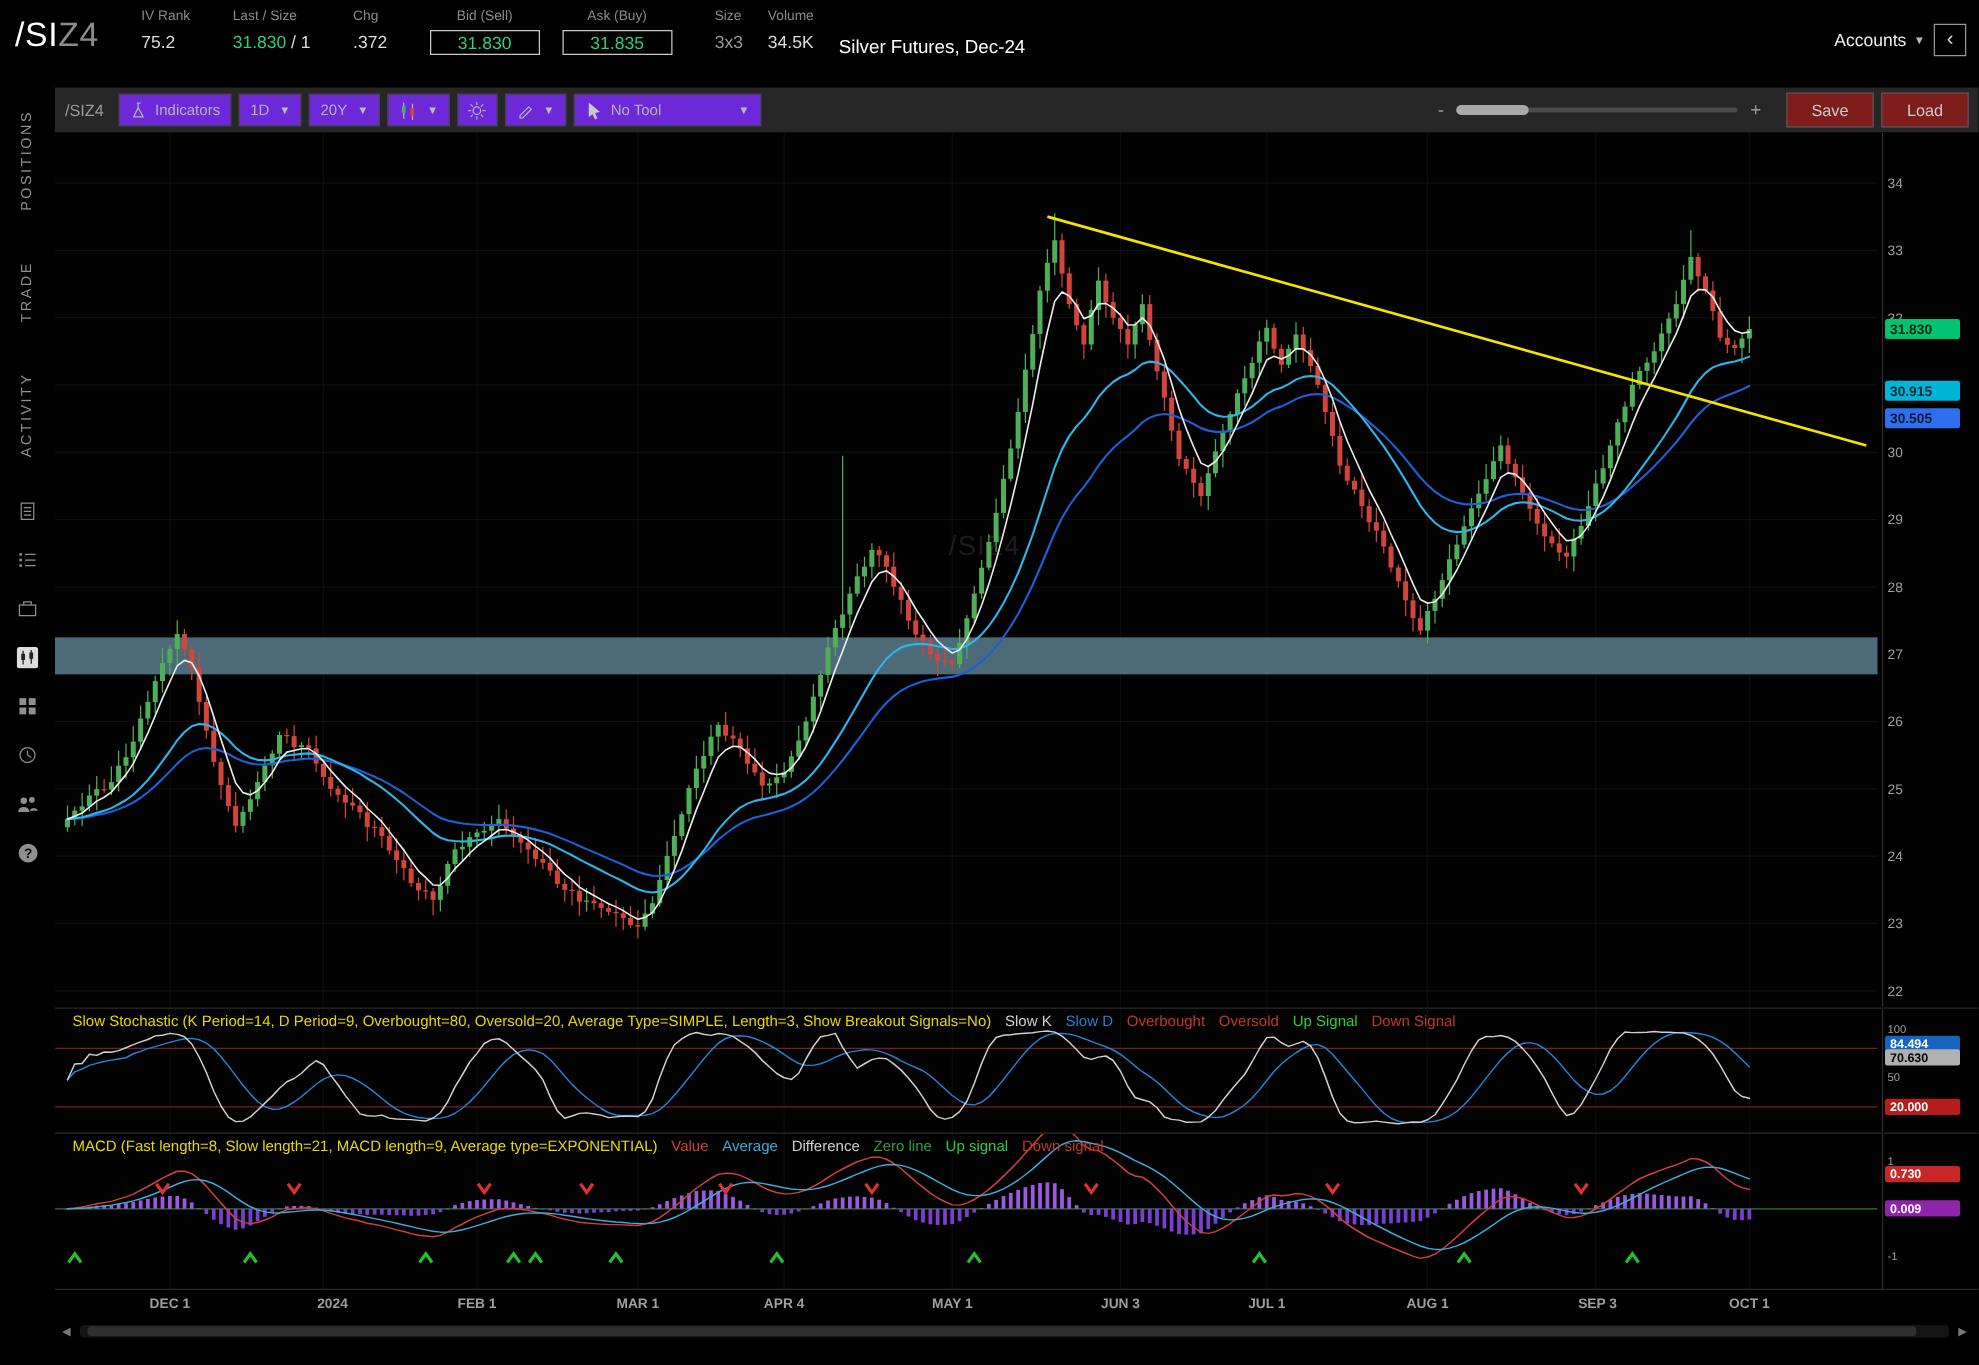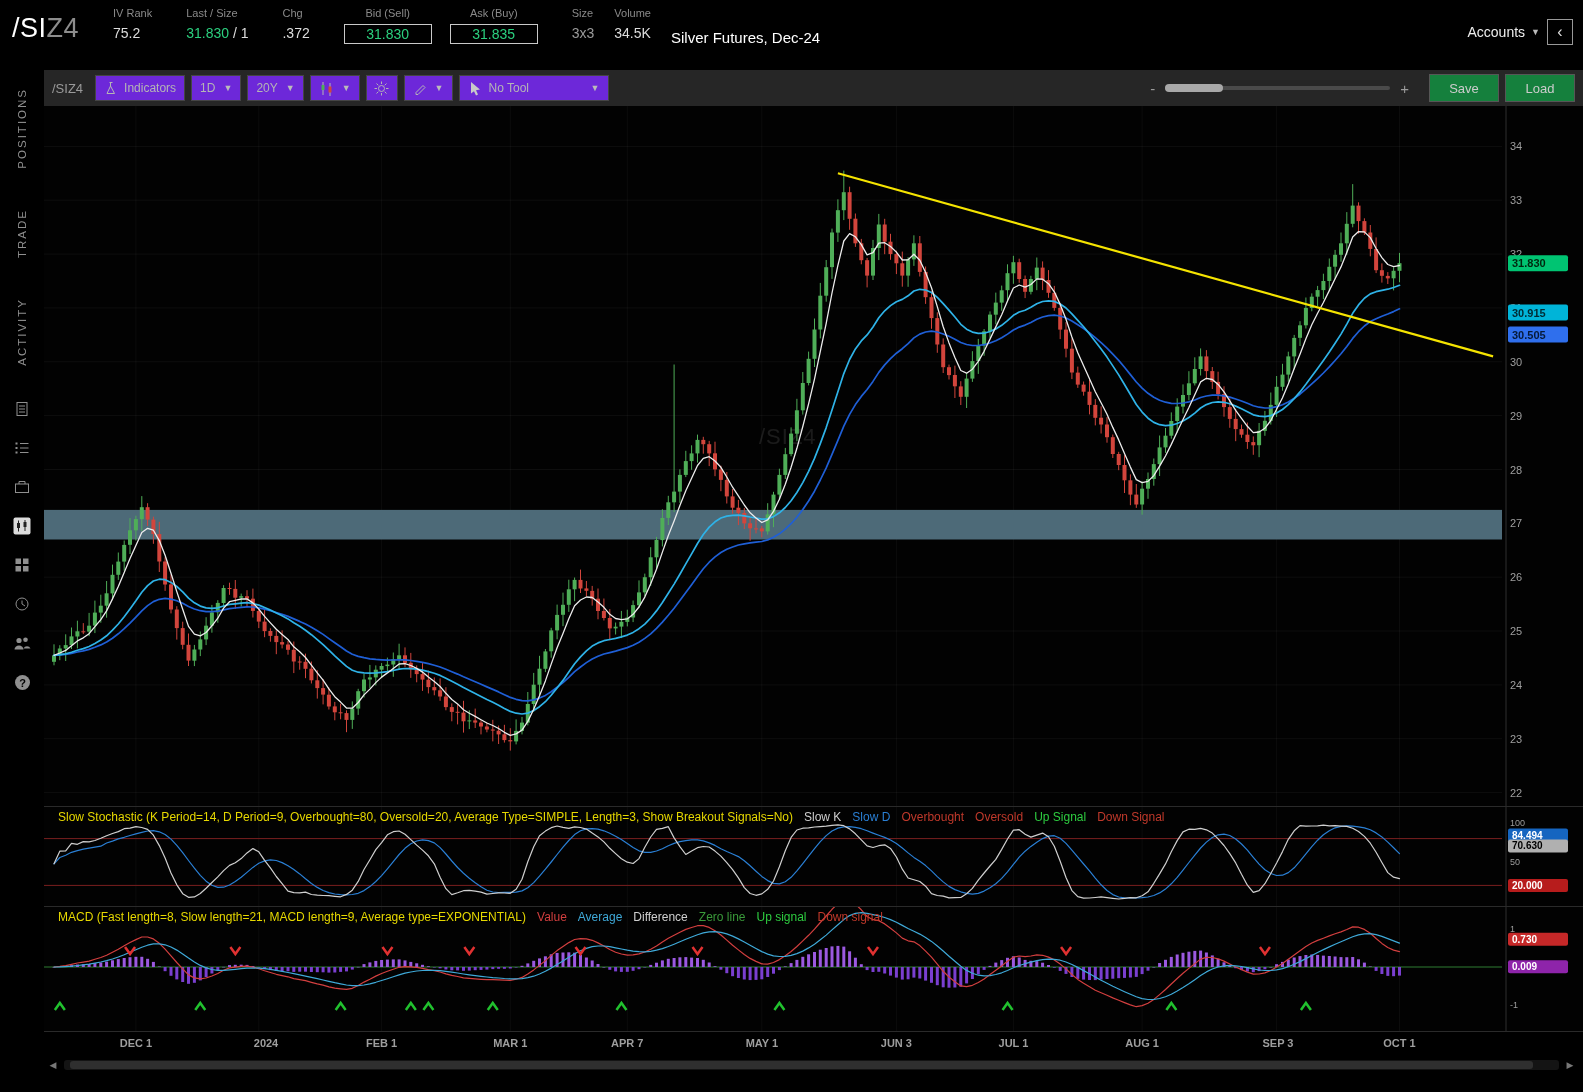--- a/index.html
+++ b/index.html
@@ -37,21 +37,21 @@
   .tb-sym{color:#9a9a9a;font-size:13px;margin-right:6px;}
   .tb-btn,.tb-dd{height:26px;background:#6d28d9;border:1px solid #454545;color:#b5b5b5;font-size:12px;display:flex;align-items:center;gap:6px;padding:0 8px;cursor:pointer;white-space:nowrap;}
   .tb-icon{width:32px;justify-content:center;}
   .tb-dd .caret{margin-left:2px;}
   .dd-wide{width:150px;justify-content:space-between;}
   .dd-wide .left{display:flex;align-items:center;gap:7px;}
   .zoom{display:flex;align-items:center;gap:10px;margin-left:auto;margin-right:14px;}
   .zoom .sign{color:#9a9a9a;font-size:15px;cursor:pointer;}
   .ztrack{width:225px;height:4px;background:#4a4a4a;border-radius:2px;position:relative;cursor:pointer;}
   .zfill{position:absolute;left:0;top:-2px;height:8px;width:58px;background:#a8a8a8;border-radius:4px;}
-  .tb-save{height:28px;width:70px;background:#15803d;border:1px solid #565656;color:#ccc;font-size:13px;display:flex;align-items:center;justify-content:center;cursor:pointer;}
+  .tb-save{height:28px;width:70px;background:#7f1d1d;border:1px solid #565656;color:#ccc;font-size:13px;display:flex;align-items:center;justify-content:center;cursor:pointer;}
 
   
   .chart-wrap{position:relative;height:700px;background:#020202;overflow:hidden;}
   .ema-labels{position:absolute;top:6px;left:14px;font-size:12px;font-weight:bold;line-height:27px;z-index:3;}
   .watermark{position:absolute;left:715px;top:318px;font-size:22px;color:rgba(255,255,255,0.10);z-index:1;letter-spacing:1px;}
   .panel{position:relative;border-top:1px solid #2a2a2a;overflow:hidden;background:#020202;}
   .panel-stoch{height:100px;}
   .panel-macd{height:125px;}
   .panel-label{position:absolute;top:3px;left:14px;font-size:12px;font-weight:normal;white-space:nowrap;z-index:3;max-width:1448px;overflow:hidden;}
   .study-title{color:#e6d800;}
@@ -1092,21 +1092,21 @@
             <rect x="1464.0" y="53.2" width="60.0" height="13.0" fill="#8e24aa" rx="2"></rect>
             <text x="1468" y="63.2" fill="#ffffff" font-size="10" font-weight="bold">0.009</text>
           </svg>
       </div>
 
       <div class="time-axis" id="time-axis">
           <span style="left: 91.9px;">DEC 1</span>
           <span style="left: 222px;">2024</span>
           <span style="left: 337.6px;">FEB 1</span>
           <span style="left: 466.3px;">MAR 1</span>
-          <span style="left: 583.3px;">APR 7</span>
+          <span style="left: 583.3px;">APR 4</span>
           <span style="left: 717.85px;">MAY 1</span>
           <span style="left: 852.4px;">JUN 3</span>
           <span style="left: 969.4px;">JUL 1</span>
           <span style="left: 1098.1px;">AUG 1</span>
           <span style="left: 1234px;">SEP 3</span>
           <span style="left: 1355.5px;">OCT 1</span>
         </div>
 
       <div class="scrollbar">
         <div class="sb-arrow">◀</div>

